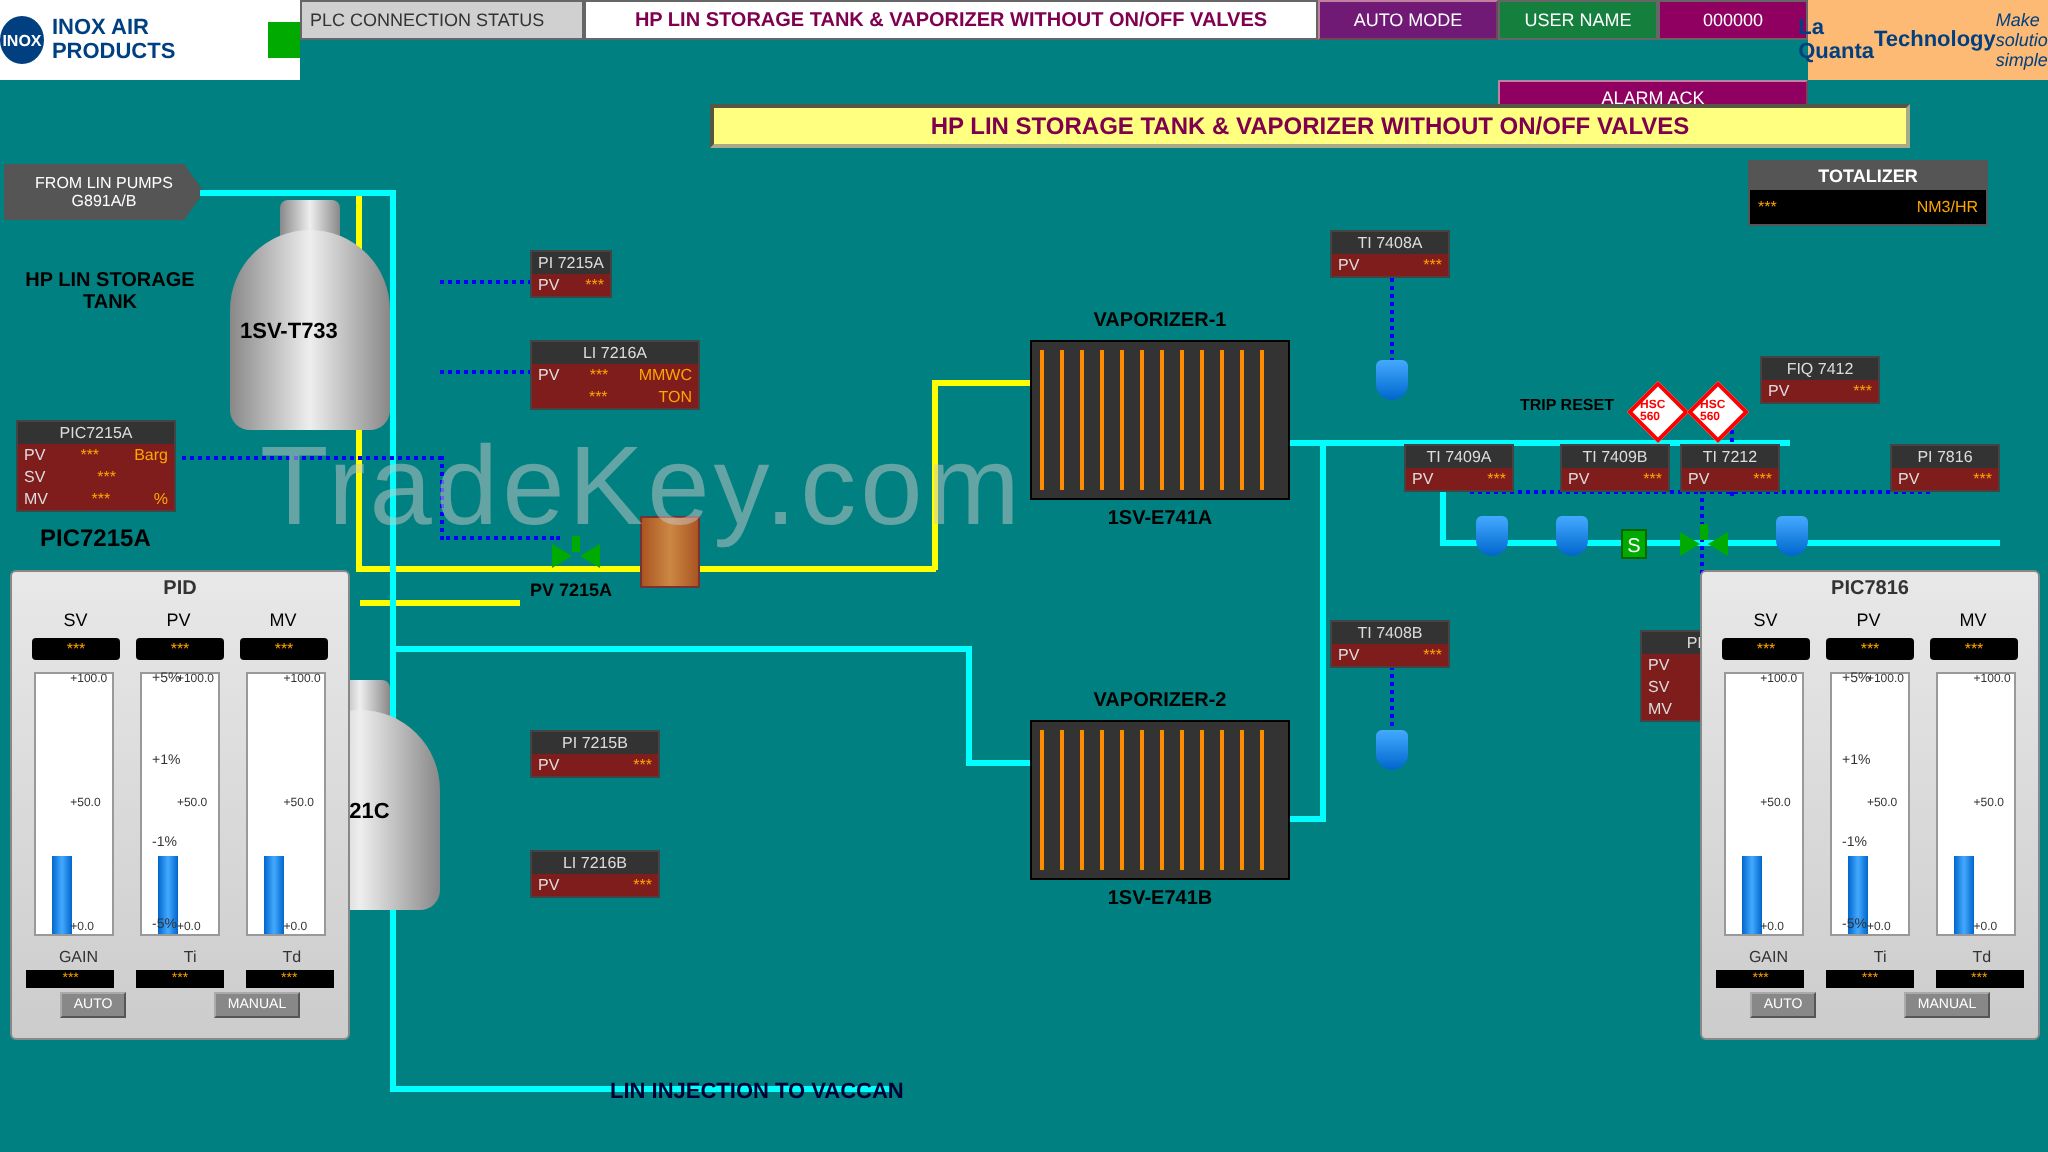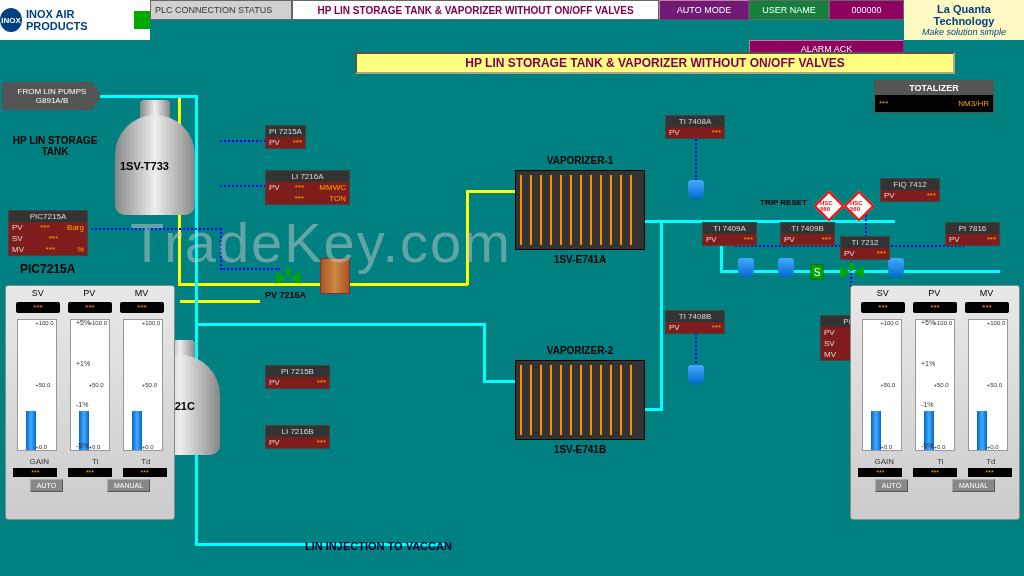--- a/index.html
+++ b/index.html
@@ -12,21 +12,21 @@
 .row1{display:flex;height:20px}
 .row2{display:flex;height:20px}
 .cell{border:1px solid #666;background:#d0d0d0;display:flex;align-items:center;padding:0 4px;font-size:9px;color:#333}
 .plc{width:142px}
 .title{flex:1;background:#fff;color:#800050;font-weight:bold;justify-content:center;font-size:10px}
 .auto{width:90px;background:#701a75;color:#fff;justify-content:center;border:1px outset #c080a0}
 .user{width:80px;background:#15803d;color:#fff;justify-content:center}
 .uid{width:75px;background:#900060;color:#fff;justify-content:center}
 .no{width:40px}.tm{width:90px}.dt{width:90px}.tx{flex:1}
 .login{width:80px;background:#900060;color:#fff;justify-content:center;border:1px outset #c080a0;cursor:pointer}
-.logo-r{width:120px;height:40px;background:#fef9c3;display:flex;flex-direction:column;align-items:center;justify-content:center;color:#004080;font-size:9px}
+.logo-r{width:120px;height:40px;background:#fdba74;display:flex;flex-direction:row;align-items:center;justify-content:center;color:#004080;font-size:9px}
 .logo-r b{font-size:11px}
 .alarm{position:absolute;top:40px;right:120px;width:155px;height:18px;background:#900060;color:#fff;display:flex;align-items:center;justify-content:center;border:1px outset #c080a0;font-size:9px;cursor:pointer}
 .mtitle{position:absolute;top:52px;left:355px;width:600px;height:22px;background:#ffff80;border:2px inset #aa8;display:flex;align-items:center;justify-content:center;color:#800050;font-weight:bold;font-size:12px}
 .from{position:absolute;top:82px;left:2px;width:100px;height:28px;background:#555;color:#fff;display:flex;flex-direction:column;align-items:center;justify-content:center;font-size:8px;clip-path:polygon(0 0,90% 0,100% 50%,90% 100%,0 100%)}
 .tag{position:absolute;background:#7f1d1d;color:#ffa500;border:1px solid #444;padding:0;font-size:8px}
 .tag .hd{color:#ddd;background:#333;padding:1px 3px;display:block;text-align:center}
 .tag .rw{display:flex;justify-content:space-between;padding:1px 3px}
 .tag .rw span:first-child{color:#ddd}
 .tank{position:absolute;width:100px;height:130px}
 .tank-body{width:80px;height:100px;background:linear-gradient(90deg,#888,#eee,#888);border-radius:40px 40px 10px 10px;position:absolute;top:15px;left:10px}
@@ -270,21 +270,21 @@
       <span>***</span>
     </div>
 </div>
 <div class="tag" style="top:222px;left:780px;width:55px">
   <span class="hd">TI 7409B</span>
   <div class="rw">
       <span>PV</span>
       <span>***</span>
     </div>
 </div>
-<div class="tag" style="top:236px;left:840px;width:50px">
+<div class="tag" style="top:222px;left:840px;width:50px">
   <span class="hd">TI 7212</span>
   <div class="rw">
       <span>PV</span>
       <span>***</span>
     </div>
 </div>
 <div class="tag" style="top:178px;left:880px;width:60px">
   <span class="hd">FIQ 7412</span>
   <div class="rw">
       <span>PV</span>
@@ -321,20 +321,21 @@
   <div class="h">TOTALIZER</div>
   <div class="b">
       <span>***</span>
       <span>NM3/HR</span>
     </div>
 </div>
 
 <div class="txt" style="top:540px;left:305px;color:#003;font-size:11px">LIN INJECTION TO VACCAN</div>
 
 <div class="pid" style="top:285px;left:5px">
+  <div class="pid-h">PID</div>
   <div class="pid-row">
     <span>SV</span>
     <span>PV</span>
     <span>MV</span>
   </div>
   <div class="pid-row">
     <div class="pid-lbl">***</div>
     <div class="pid-lbl">***</div>
     <div class="pid-lbl">***</div>
   </div>
@@ -380,20 +381,21 @@
       <div>***</div>
       <div>***</div>
     </div>
   <div class="pid-btm">
     <div class="pid-btn">AUTO</div>
     <div class="pid-btn">MANUAL</div>
   </div>
 </div>
 
 <div class="pid" style="top:285px;left:850px">
+  <div class="pid-h">PIC7816</div>
   <div class="pid-row">
     <span>SV</span>
     <span>PV</span>
     <span>MV</span>
   </div>
   <div class="pid-row">
     <div class="pid-lbl">***</div>
     <div class="pid-lbl">***</div>
     <div class="pid-lbl">***</div>
   </div>

